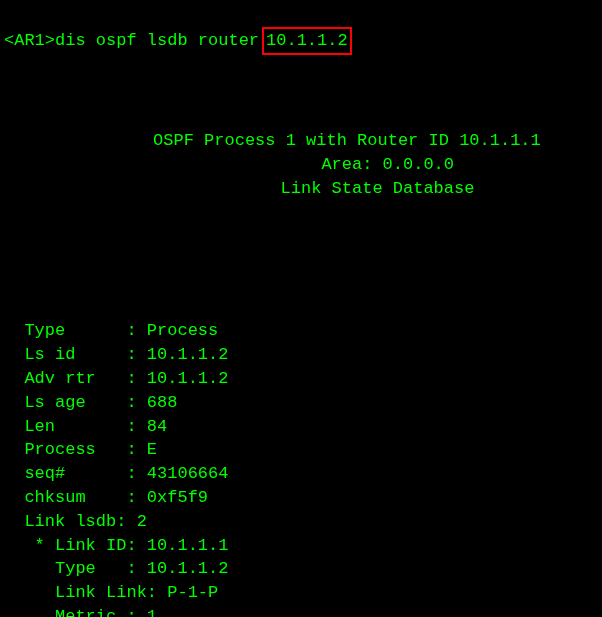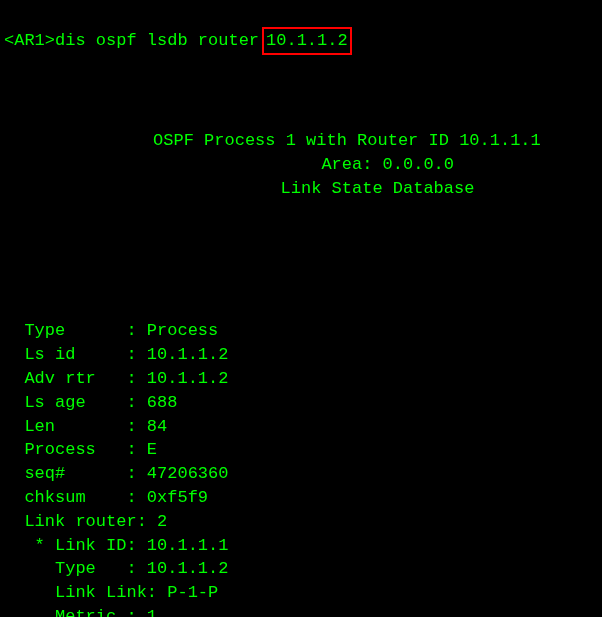--- a/index.html
+++ b/index.html
@@ -45,21 +45,21 @@
                  <span>Area: 0.0.0.0</span>
                <span>Link State Database</span></div>
 <div> </div>
 <div> </div>
 <div class="content-section">  <span>Type</span>      : <span>Process</span>
   <span>Ls id</span>     : <span>10.1.1.2</span>
   <span>Adv rtr</span>   : <span>10.1.1.2</span>
   <span>Ls age</span>    : <span>688</span>
   <span>Len</span>       : <span>84</span>
   <span>Process</span>   :<span> E</span>
-  <span>seq#</span>      : <span>47206360</span>
+  <span>seq#</span>      : <span>43106664</span>
   <span>chksum</span>    : <span>0xf5f9</span>
-  <span>Link router</span>: <span>2</span>
+  <span>Link lsdb</span>: <span>2</span>
    <span>* Link ID</span>: <span>10.1.1.1</span>
      <span>Type</span>   : <span>10.1.1.2</span>
      <span>Link Link</span>: <span>P-1-P</span>
      <span>Metric</span> : <span>1</span></div>
 
 </div>
 
 </body></html>

